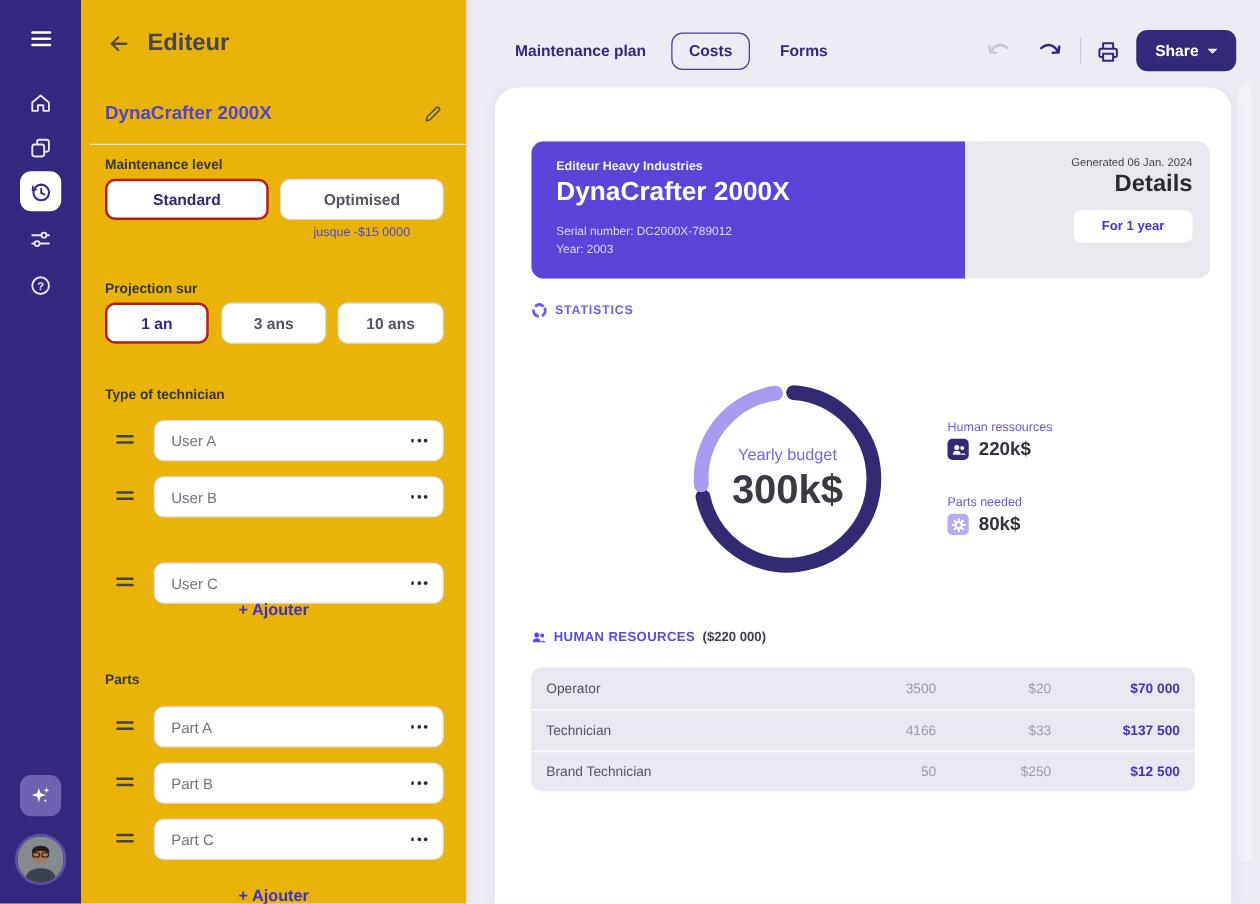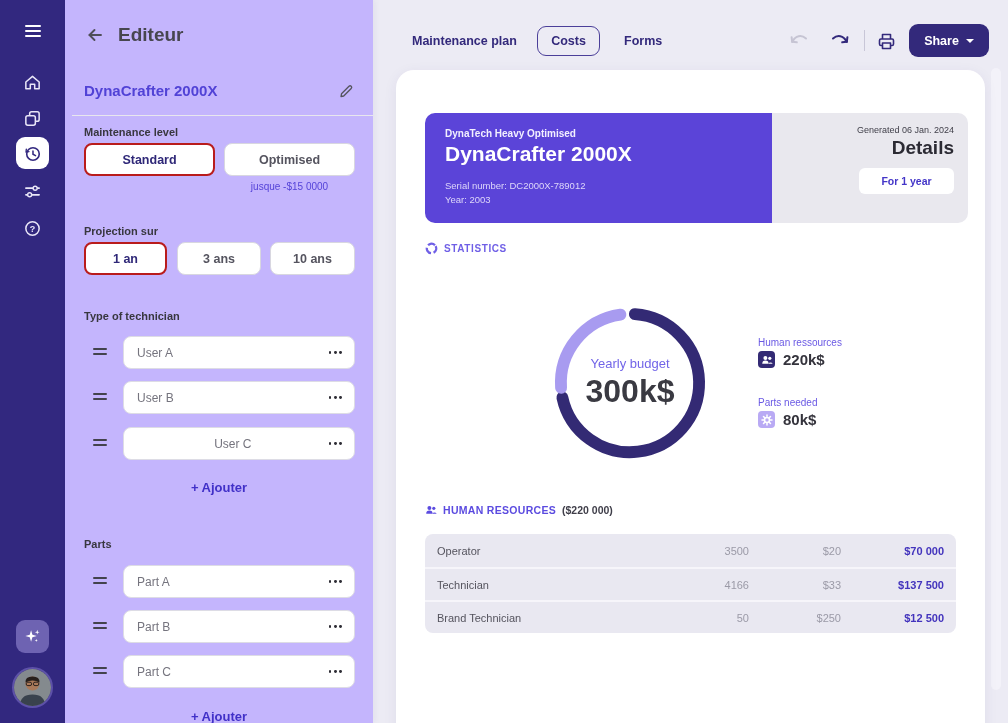--- a/index.html
+++ b/index.html
@@ -12,21 +12,21 @@
   .rail-icon { position:absolute; left:22px; width:21px; height:21px; display:flex;
     align-items:center; justify-content:center; cursor:pointer; }
   .rail-active { position:absolute; left:16px; top:137px; width:33px; height:32px;
     background:#ffffff; border-radius:9px; display:flex; align-items:center; justify-content:center; }
   .ai-btn { position:absolute; left:16px; top:620px; width:33px; height:33px;
     background:#6e63b2; border-radius:9px; display:flex; align-items:center; justify-content:center; }
   .avatar { position:absolute; left:12px; top:667px; width:41px; height:41px; border-radius:50%;
     overflow:hidden; border:2px solid #5d51a8; }
 
   
-  .panel { position:absolute; left:65px; top:0; width:308px; height:723px; background:#c4b5fd;
+  .panel { position:absolute; left:65px; top:0; width:308px; height:723px; background:#eab308;
     box-shadow:2px 0 6px rgba(40,30,100,0.05); }
   .panel-header { position:absolute; left:21px; top:24px; display:flex; align-items:center; gap:14px; }
   .panel-title { font-size:19px; font-weight:bold; color:#47464f; }
   .machine-row { position:absolute; left:19px; top:82px; width:270px; display:flex;
     justify-content:space-between; align-items:center; }
   .machine-name { font-size:15px; font-weight:bold; color:#5142d6; }
   .panel-divider { position:absolute; left:7px; top:115px; width:301px; height:1px; background:#e8e7ee; }
   .flabel { position:absolute; left:19px; font-size:11px; font-weight:bold; color:#38373f; }
   .pill { position:absolute; height:33px; background:#fff; border:1px solid #d8d7e0; border-radius:8px;
     display:flex; align-items:center; justify-content:center; font-size:12.5px; font-weight:bold;
@@ -235,21 +235,21 @@
         </span>
       <div class="item-box">
         <span class="txt">User B</span>
         <span class="dots">
             <i></i>
             <i></i>
             <i></i>
           </span>
       </div>
     </div>
-    <div class="drag-row" style="top:427px;text-align:center;">
+    <div class="drag-row" style="top:450px;">
       <span class="drag-handle">
           <i></i>
           <i></i>
         </span>
       <div class="item-box">
         <span class="txt">User C</span>
         <span class="dots">
             <i></i>
             <i></i>
             <i></i>
@@ -343,21 +343,21 @@
       <span>Share</span>
       <span class="share-caret"></span>
     </div>
 
     <div class="scroll-thumb"></div>
 
     <div class="card">
 
       <div class="rep-header">
         <div class="rep-purple">
-          <div class="rep-company">DynaTech Heavy Optimised</div>
+          <div class="rep-company">Editeur Heavy Industries</div>
           <div class="rep-title">DynaCrafter 2000X</div>
           <div class="rep-serial">Serial number: DC2000X-789012</div>
           <div class="rep-year">Year: 2003</div>
         </div>
         <div class="rep-gray">
           <div class="rep-generated">Generated 06 Jan. 2024</div>
           <div class="rep-details">Details</div>
           <div class="rep-period">For 1 year</div>
         </div>
       </div>

